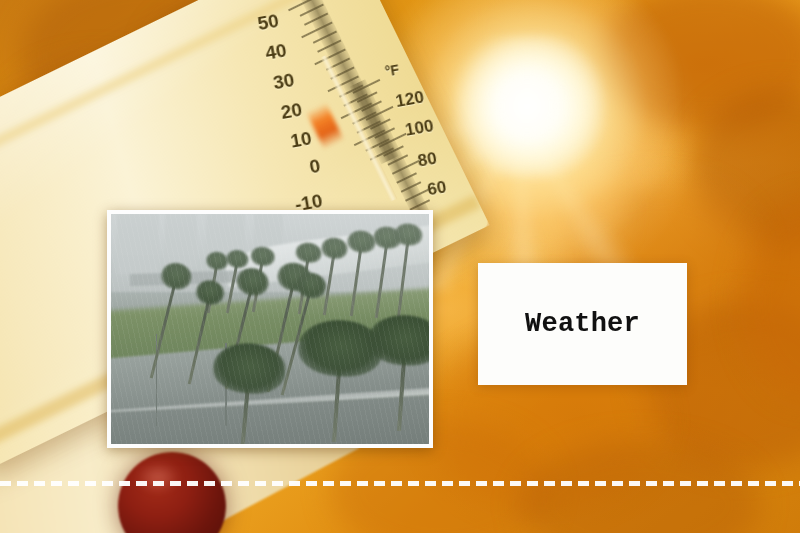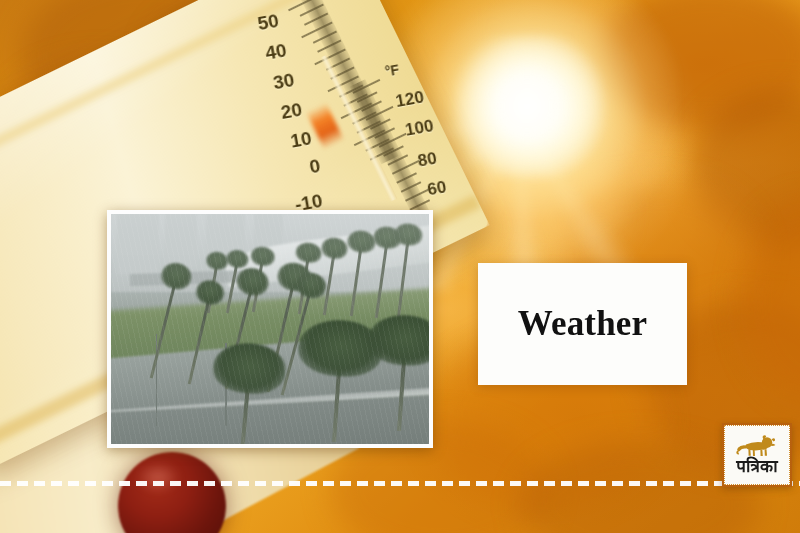--- a/index.html
+++ b/index.html
@@ -188,23 +188,23 @@
   .ph-pole{position:absolute;background:#6d7670;filter:blur(.7px);}
 
   
   .title-box{
     position:absolute;left:478px;top:263px;width:209px;height:122px;
     background:#fdfdfb;
     display:flex;flex-direction:column;align-items:center;justify-content:center;
     box-shadow:0 2px 10px rgba(120,60,5,.3);
   }
   .title-box .tline{
-    font-family:Liberation Serif, serif;
+    font-family:Liberation Mono, monospace;
     font-weight:700;
-    font-size:35px;
+    font-size:27px;
     line-height:1.13;
     color:#111111;
     letter-spacing:.2px;
     text-align:left;
   }
 
   
   .dashline{
     position:absolute;left:0;top:481px;width:800px;height:5px;
     background:repeating-linear-gradient(90deg,#ffffff 0 11px,rgba(255,255,255,0) 11px 17px);
@@ -430,39 +430,14 @@
       <div class="ph-haze"></div>
     </div>
   </div>
 
   <div class="title-box">
     <div class="tline">Weather</div>
   </div>
 
   <div class="dashline"></div>
 
-  <div class="logo">
-    <div class="logo-inner">
-      <svg class="logo-lion" width="42" height="22" viewBox="0 0 42 22">
-        <g fill="#c08a1c">
-
-          <circle cx="31" cy="7.5" r="5.2"></circle>
-          <path d="M28 5 q-2.6 -3.2 -0.4 -4.4 q1.6 -0.9 2.6 0.6 z"></path>
-          <path d="M35.5 4.6 q2.4 -2.4 3.4 -0.6 q0.8 1.5 -1.2 2.6 z"></path>
-
-          <path d="M35.2 8.4 q3.4 0.2 4.2 1.5 q-1.2 1.3 -4.2 1.1 z"></path>
-
-          <path d="M10 9.6 q5 -2.6 12 -2.6 q4.4 0 7.6 1.4 q2.4 1.1 2.4 3.1 q0 2.2 -3.2 2.9 q-6 1.3 -12.4 0.9 q-4.8 -0.3 -6.4 -2.2 q-1.2 -1.5 0 -3.5 z"></path>
-
-          <path d="M12.4 14.2 l1.9 0 l0.5 6.6 l-2.2 0 z"></path>
-          <path d="M16.8 14.8 l1.8 0 l0.4 6.2 l-2 0 z"></path>
-          <path d="M24.4 14.8 l1.9 0 l0.5 6.2 l-2.2 0 z"></path>
-          <path d="M28.6 14.2 l1.9 0 l0.5 6.6 l-2.2 0 z"></path>
-
-          <path d="M10.2 10.4 q-5.4 -1 -8.2 2.4 q-1.6 1.9 -0.2 3.2 q1.1 1 2.1 -0.3 q1.9 -2.6 6.3 -2.1 z"></path>
-          <path d="M1.4 15.6 q-1.8 1.4 -0.6 3.2 q1.1 1.5 2.4 0.2 q-1.4 -1.3 -0.5 -2.8 z"></path>
-        </g>
-      </svg>
-      <div class="logo-text">पत्रिका</div>
-    </div>
-  </div>
 
 </div>
 
 </body></html>

